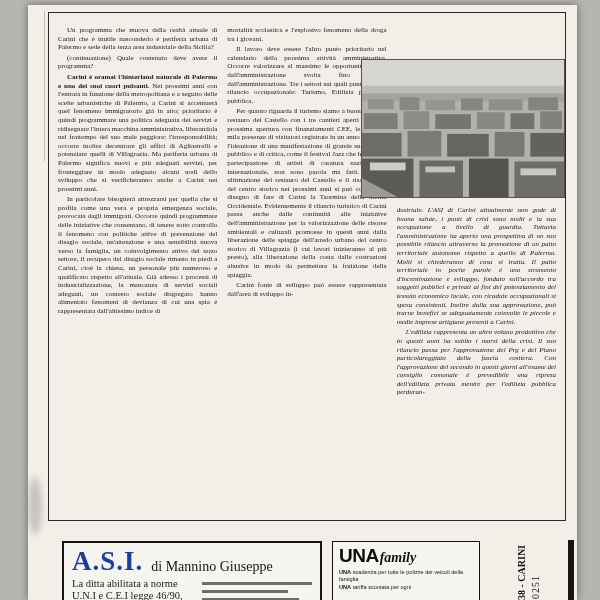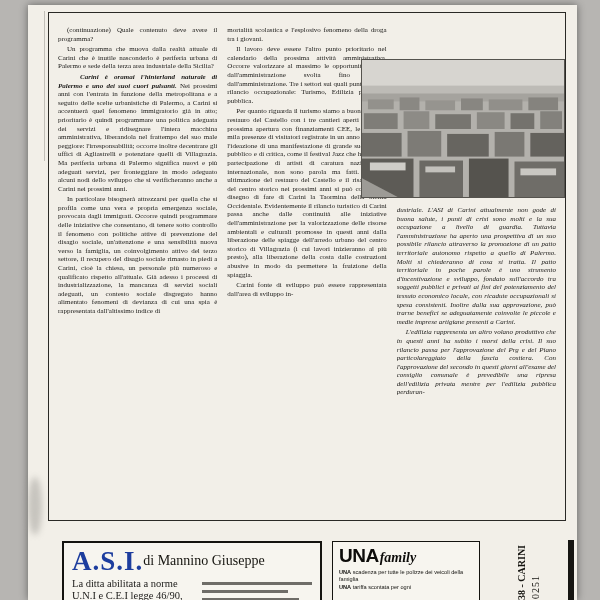--- a/index.html
+++ b/index.html
@@ -11,31 +11,31 @@
   .smudge{position:absolute;left:0;top:472px;width:14px;height:58px;background:#9b9994;
           border-radius:50%;filter:blur(3px);opacity:.5;}
 
   
   .article{position:absolute;left:20px;top:7px;width:518px;height:509px;border:1px solid #2a2925;
            box-sizing:border-box;padding:13px 9px 6px 9px;display:flex;gap:10px;overflow:hidden;
            background:#f2efe8;}
   .col{width:160px;height:100%;overflow:hidden;font-size:7px;line-height:8.6px;text-align:justify;}
   .col p{margin:0 0 2px 0;text-indent:9px;}
   .col p.noindent{text-indent:0;}
-  .lead{font-weight:bold;font-style:italic;margin-left:13px;}
+  .lead{font-weight:bold;}
   .col3{padding-top:180px;box-sizing:border-box;font-style:italic;}
 
   .photo{position:absolute;left:312px;top:46px;width:204px;height:139px;border:1px solid #55534e;
          box-sizing:border-box;background:#b9b7b2;overflow:hidden;}
   .photo svg{display:block;width:100%;height:100%;}
 
   
   .ad-asi{position:absolute;left:34px;top:536px;width:260px;height:70px;border:2px solid #14130f;
           background:#f7f5ef;box-sizing:border-box;padding:4px 8px;}
-  .asi-head{display:flex;align-items:center;gap:0;}
+  .asi-head{display:flex;align-items:flex-end;gap:8px;}
   .asi-name{font-size:27px;font-weight:bold;color:#1d3d9e;letter-spacing:1px;line-height:28px;}
   .asi-owner{font-size:14px;color:#15140f;}
   .asi-body-row{display:flex;gap:10px;margin-top:3px;}
   .asi-body{width:120px;font-size:10.5px;line-height:12px;}
   .asi-lines{flex:1;padding-top:4px;}
   .asi-lines div{height:3px;background:#6f6d68;margin-bottom:5px;}
   .asi-lines div:nth-child(2){width:78%;}
   .asi-lines div:nth-child(3){width:88%;}
 
   
@@ -57,22 +57,22 @@
 </head>
 <body>
 
 <div class="stage">
   <div class="paper">
     <div class="fold-line"></div>
     <div class="smudge"></div>
 
     <div class="article">
       <div class="col">
+        <p>Un programma che muova dalla realtà attuale di Carini che è inutile nasconderlo è periferia urbana di Palermo e sede della terza area industriale della Sicilia?</p>
         <p>(continuazione) Quale contenuto deve avere il programma?</p>
-        <p>Un programma che muova dalla realtà attuale di Carini che è inutile nasconderlo è periferia urbana di Palermo e sede della terza area industriale della Sicilia?</p>
         <p><span class="lead">Carini è oramai l'hinterland naturale di Palermo e uno dei suoi cuori pulsanti.</span><span> Nei prossimi anni con l'entrata in funzione della metropolitana e a seguito delle scelte urbanistiche di Palermo, a Carini si accentuerà quel fenomeno immigratorio già in atto; prioritario è quindi programmare una politica adeguata dei servizi e ridisegnare l'intera macchina amministrativa, liberandola nel frattempo del suo male peggiore: l'irresponsabilità; occorre inoltre decentrare gli uffici di Agliastrelli e potenziare quelli di Villagrazia. Ma periferia urbana di Palermo significa nuovi e più adeguati servizi, per fronteggiare in modo adeguato alcuni nodi dello sviluppo che si verificheranno anche a Carini nei prossimi anni.</span></p>
         <p>In particolare bisognerà attrezzarsi per quella che si profila come una vera e propria emergenza sociale, provocata dagli immigrati. Occorre quindi programmare delle iniziative che consentano, di tenere sotto controllo il fenomeno con politiche attive di prevenzione del disagio sociale, un'attenzione e una sensibilità nuova verso la famiglia, un coinvolgimento attivo del terzo settore, il recupero del disagio sociale rimasto in piedi a Carini, cioè la chiesa, un personale più numeroso e qualificato rispetto all'attuale. Già adesso i processi di industrializzazione, la mancanza di servizi sociali adeguati, un contesto sociale disgregato hanno alimentato fenomeni di devianza di cui una spia è rappresentata dall'altissimo indice di</p>
       </div>
 
       <div class="col">
         <p class="noindent">mortalità scolastica e l'esplosivo fenomeno della droga tra i giovani.</p>
         <p>Il lavoro deve essere l'altro punto prioritario nel calendario della prossima attività amministrativa. Occorre valorizzare al massimo le opportunità offerte dall'amministrazione svolta fino adesso dall'amministrazione. Tre i settori sui quali puntare per il rilancio occupazionale: Turismo, Edilizia privata e pubblica.</p>
         <p>Per quanto riguarda il turismo siamo a buon punto. Il restauro del Castello con i tre cantieri aperti e con di prossima apertura con finanziamenti CEE, le oltre 35 mila presenze di visitatori registrate in un anno e mezzo, l'ideazione di una manifestazione di grande successo di pubblico e di critica, come il festival Jazz che ha visto la partecipazione di artisti di caratura nazionale e internazionale, non sono parola ma fatti. Con la ultimazione del restauro del Castello e il risanamento del centro storico nei prossimi anni si può coronare il disegno di fare di Carini la Taormina della Sicilia Occidentale. Evidentemente il rilancio turistico di Carini passa anche dalle continuità alle iniziative dell'amministrazione per la valorizzazione delle risorse ambientali e culturali promosse in questi anni dalla liberazione delle spiagge dell'arredo urbano del centro storico di Villagrazia (i cui lavori inizieranno al più presto), alla liberazione della costa dalle costruzioni abusive in modo da permettere la fruizione della spiaggia.</p>
         <p>Carini fonte di sviluppo può essere rappresentata dall'area di sviluppo in-</p>
       </div>

